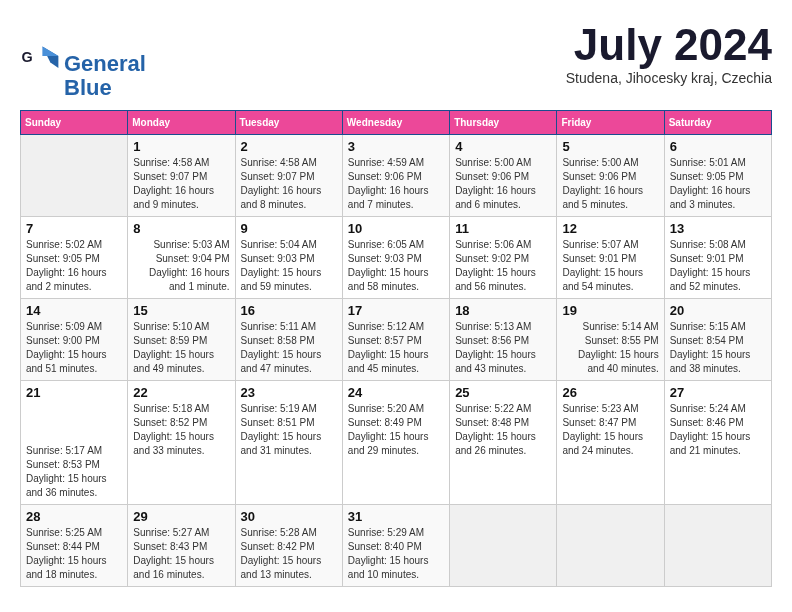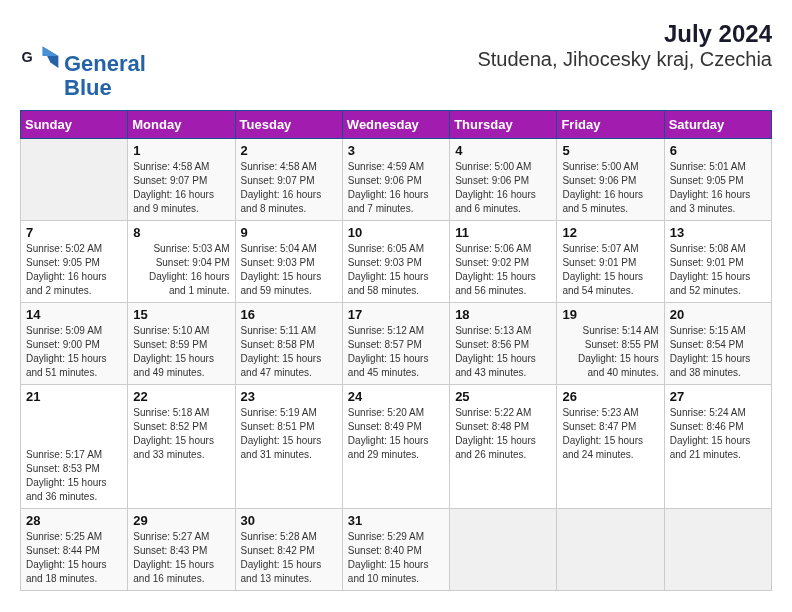--- a/index.html
+++ b/index.html
@@ -32,39 +32,39 @@
     }
     .logo-icon {
       width: 40px;
       height: 40px;
       margin-right: 4px;
     }
     .title-block {
       text-align: right;
     }
     .month-title {
-      font-size: 24px;
+      font-size: 44px;
       font-weight: bold;
       color: #1a1a2e;
     }
     .subtitle {
-      font-size: 20px;
+      font-size: 14px;
       color: #333;
     }
     table {
       width: 100%;
       border-collapse: collapse;
       font-size: 11px;
     }
     thead tr th {
-      background-color: #a21caf;
+      background-color: #ec4899;
       color: #fff;
       padding: 6px 4px;
       text-align: left;
-      font-size: 13px;
+      font-size: 10px;
       font-weight: bold;
       border: 1px solid #1a4d8f;
     }
     tbody tr td {
       border: 1px solid #ccc;
       vertical-align: top;
       padding: 4px 5px;
       min-height: 70px;
       height: 80px;
     }

